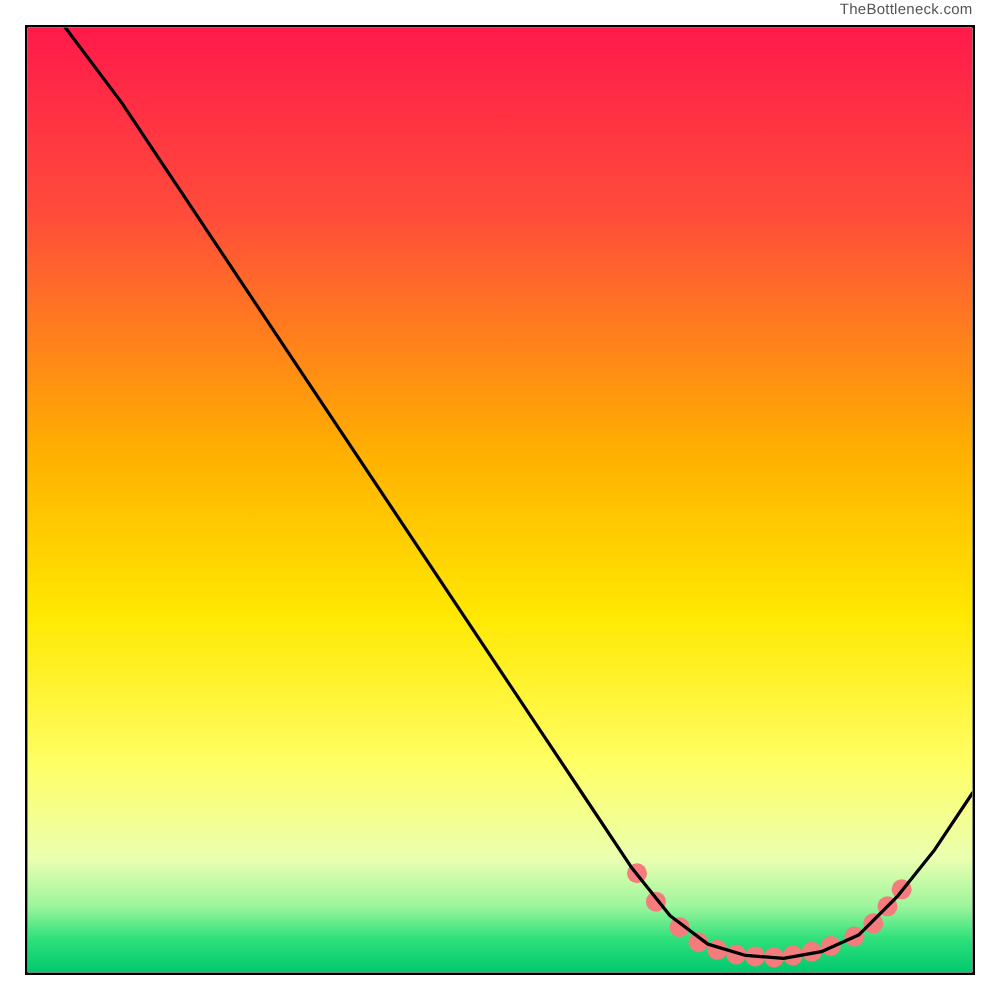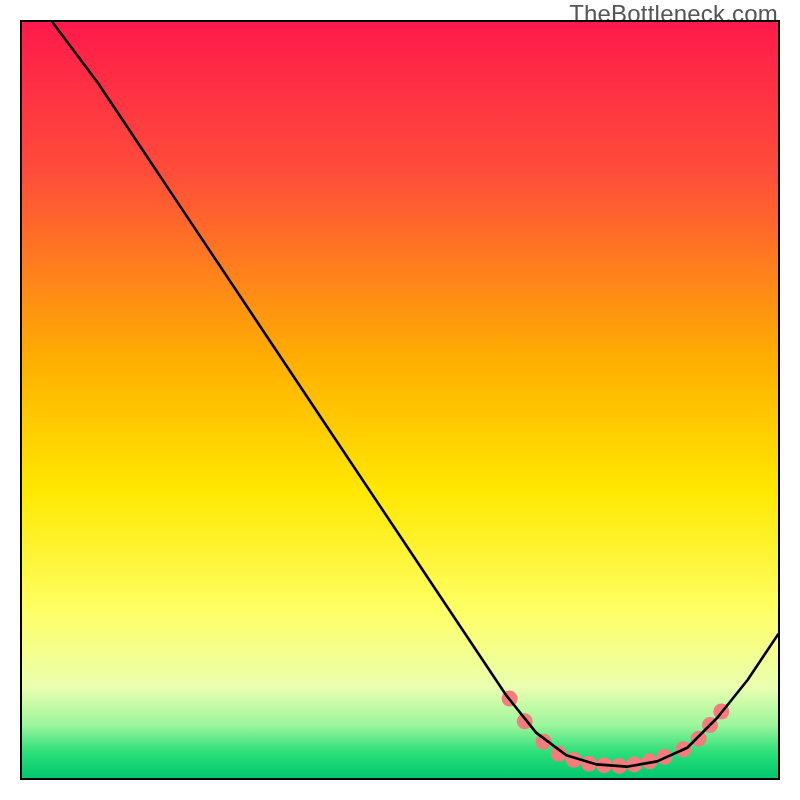--- a/index.html
+++ b/index.html
@@ -23,21 +23,21 @@
     height: 760px;
     border: 2px solid #000;
     box-sizing: border-box;
     overflow: hidden;
   }
   .attribution {
     position: absolute;
     top: 0;
     right: 22px;
     font-family: Arial, Helvetica, sans-serif;
-    font-size: 24px;
+    font-size: 12px;
     color: #555;
     letter-spacing: 0.2px;
   }
   svg {
     display: block;
   }
 </style>
 </head>
 <body>
 

